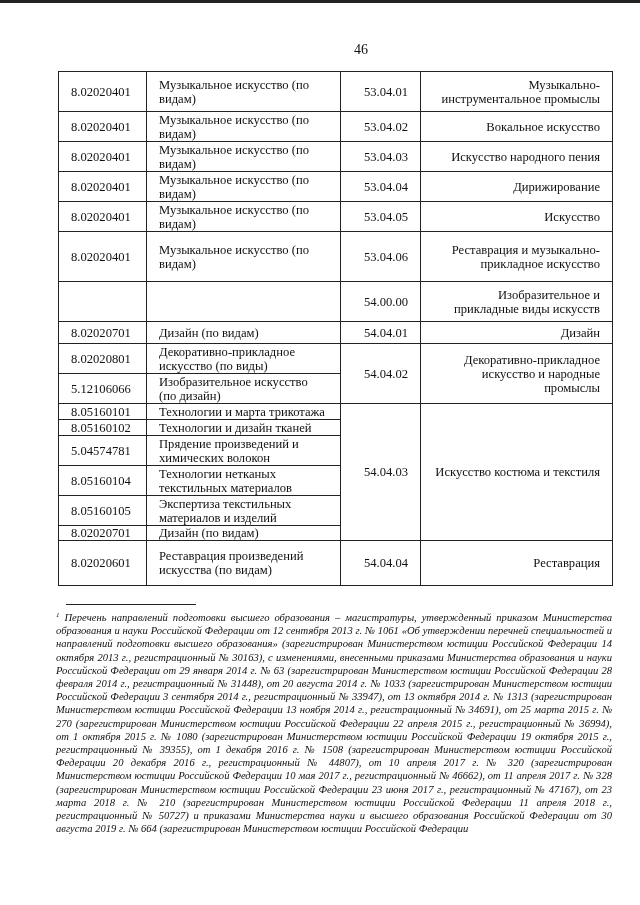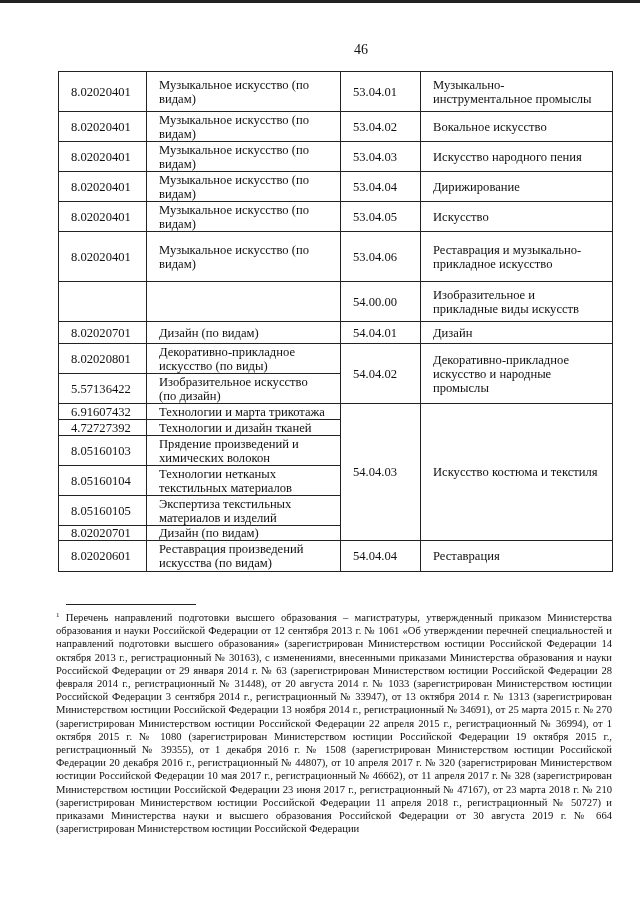--- a/index.html
+++ b/index.html
@@ -15,27 +15,27 @@
   }
   table.spec {
     position: absolute; left: 58px; top: 71px; width: 554px;
     border-collapse: collapse; table-layout: fixed; font-size: 12.6px; line-height: 14px;
   }
   table.spec td {
     border: 1px solid #222; padding: 0 12px; vertical-align: middle;
   }
   col.c1 { width: 88px; } col.c2 { width: 194px; } col.c3 { width: 80px; } col.c4 { width: 192px; }
   td.code { white-space: nowrap; }
-  td.center { text-align: left; }
+  td.center { text-align: right; }
   .footnote-rule {
     position: absolute; left: 66px; top: 604px; width: 130px; height: 0; border-top: 1px solid #222;
   }
   .footnote {
     position: absolute; left: 56px; top: 611px; width: 556px;
-    font-size: 10.6px; line-height: 13.2px; text-align: justify;
+    font-size: 10.6px; line-height: 13.2px; text-align: justify; font-style: italic;
   }
   .footnote sup { font-size: 7px; vertical-align: top; line-height: 8px; }
 </style>
 </head>
 <body>
 
 <div class="topbar"></div>
 
 <div class="page-number">46</div>
 
@@ -95,50 +95,50 @@
       <td class="center">54.04.01</td>
       <td class="center">Дизайн</td>
     </tr>
     <tr style="height:30px">
       <td class="code">8.02020801</td>
       <td>Декоративно-прикладное искусство (по виды)</td>
       <td class="center" rowspan="2">54.04.02</td>
       <td class="center" rowspan="2">Декоративно-прикладное искусство и народные промыслы</td>
     </tr>
     <tr style="height:30px">
-      <td class="code">5.57136422</td>
+      <td class="code">5.12106066</td>
       <td>Изобразительное искусство (по дизайн)</td>
     </tr>
     <tr style="height:16px">
-      <td class="code">6.91607432</td>
+      <td class="code">8.05160101</td>
       <td>Технологии и марта трикотажа</td>
       <td class="center" rowspan="6">54.04.03</td>
       <td class="center" rowspan="6">Искусство костюма и текстиля</td>
     </tr>
     <tr style="height:16px">
-      <td class="code">4.72727392</td>
+      <td class="code">8.05160102</td>
       <td>Технологии и дизайн тканей</td>
     </tr>
     <tr style="height:30px">
-      <td class="code">8.05160103</td>
+      <td class="code">5.04574781</td>
       <td>Прядение произведений и химических волокон</td>
     </tr>
     <tr style="height:30px">
       <td class="code">8.05160104</td>
       <td>Технологии нетканых текстильных материалов</td>
     </tr>
     <tr style="height:30px">
       <td class="code">8.05160105</td>
       <td>Экспертиза текстильных материалов и изделий</td>
     </tr>
     <tr style="height:15px">
       <td class="code">8.02020701</td>
       <td>Дизайн (по видам)</td>
     </tr>
-    <tr style="height:31px">
+    <tr style="height:45px">
       <td class="code">8.02020601</td>
       <td>Реставрация произведений искусства (по видам)</td>
       <td class="center">54.04.04</td>
       <td class="center">Реставрация</td>
     </tr>
   </tbody>
 </table>
 
 <div class="footnote-rule"></div>
 <div class="footnote"><sup>1</sup> <span>Перечень направлений подготовки высшего образования – магистратуры, утвержденный приказом Министерства образования и науки Российской Федерации от 12 сентября 2013 г. № 1061 «Об утверждении перечней специальностей и направлений подготовки высшего образования» (зарегистрирован Министерством юстиции Российской Федерации 14 октября 2013 г., регистрационный № 30163), с изменениями, внесенными приказами Министерства образования и науки Российской Федерации от 29 января 2014 г. № 63 (зарегистрирован Министерством юстиции Российской Федерации 28 февраля 2014 г., регистрационный № 31448), от 20 августа 2014 г. № 1033 (зарегистрирован Министерством юстиции Российской Федерации 3 сентября 2014 г., регистрационный № 33947), от 13 октября 2014 г. № 1313 (зарегистрирован Министерством юстиции Российской Федерации 13 ноября 2014 г., регистрационный № 34691), от 25 марта 2015 г. № 270 (зарегистрирован Министерством юстиции Российской Федерации 22 апреля 2015 г., регистрационный № 36994), от 1 октября 2015 г. № 1080 (зарегистрирован Министерством юстиции Российской Федерации 19 октября 2015 г., регистрационный № 39355), от 1 декабря 2016 г. № 1508 (зарегистрирован Министерством юстиции Российской Федерации 20 декабря 2016 г., регистрационный № 44807), от 10 апреля 2017 г. № 320 (зарегистрирован Министерством юстиции Российской Федерации 10 мая 2017 г., регистрационный № 46662), от 11 апреля 2017 г. № 328 (зарегистрирован Министерством юстиции Российской Федерации 23 июня 2017 г., регистрационный № 47167), от 23 марта 2018 г. № 210 (зарегистрирован Министерством юстиции Российской Федерации 11 апреля 2018 г., регистрационный № 50727) и приказами Министерства науки и высшего образования Российской Федерации от 30 августа 2019 г. № 664 (зарегистрирован Министерством юстиции Российской Федерации</span></div>

